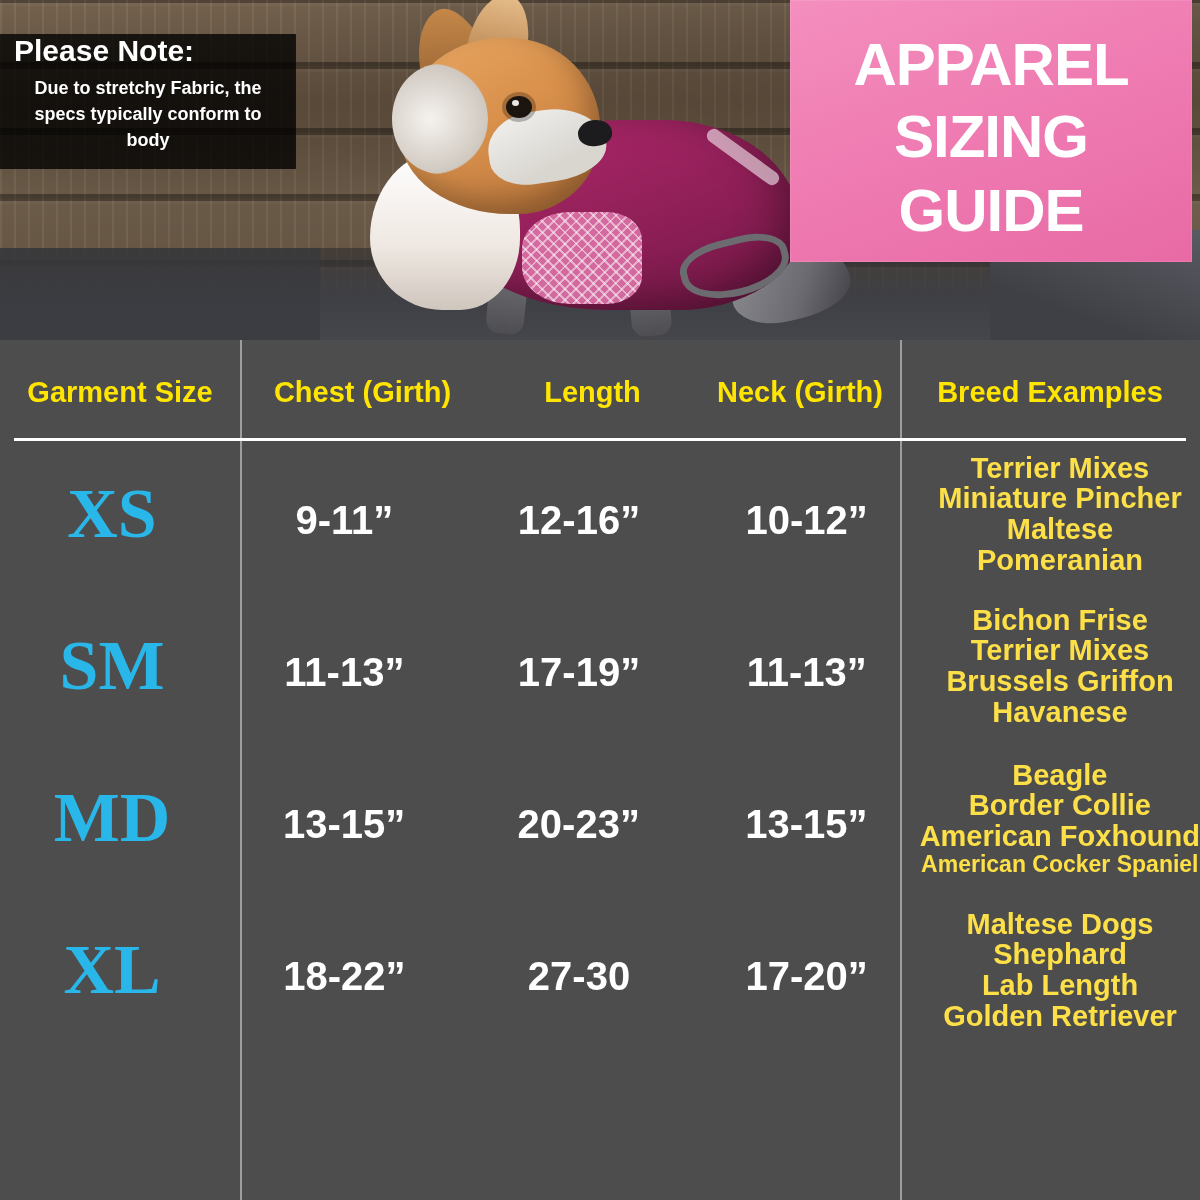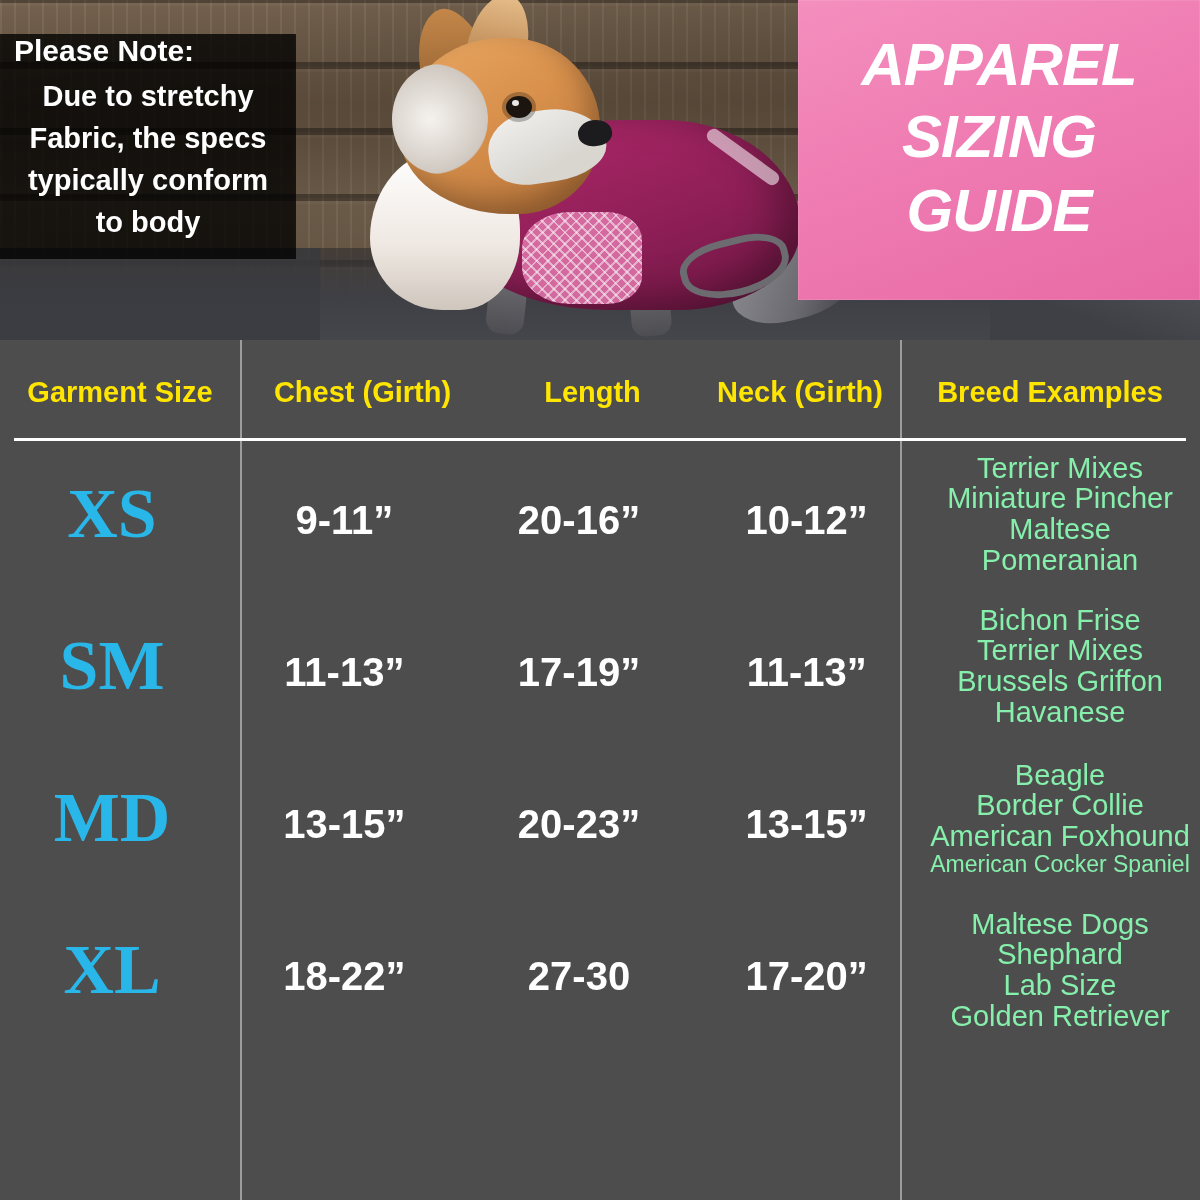--- a/index.html
+++ b/index.html
@@ -170,33 +170,32 @@
   }
   .note-title {
     color: #ffffff;
     font-size: 30px;
     font-weight: bold;
     margin-bottom: 8px;
     line-height: 1.1;
   }
   .note-body {
     color: #ffffff;
-    font-size: 29px;
+    font-size: 18px;
     line-height: 1.45;
     text-align: center;
     font-weight: bold;
   }
 
   
   .title-panel {
-    position: absolute; right: 0; top: 0;
-    width: 402px; height: 300px;
+    position: absolute; right: 8px; top: 0;
+    width: 402px; height: 262px;
     background: linear-gradient(160deg, #f48fbe 0%, #ef7cb2 45%, #e86aa5 100%);
     box-shadow: inset 0 0 0 1px rgba(255,255,255,0.1);
-    font-style: italic;
   }
   .title-panel .t-line {
     color: #ffffff;
     font-weight: bold;
     line-height: 0.98;
     text-align: center;
     letter-spacing: -1px;
   }
   .t1 { position: absolute; top: 36px; left: 0; width: 100%; font-size: 60px; }
   .t2 { position: absolute; top: 108px; left: 0; width: 100%; font-size: 60px; }
@@ -256,22 +255,23 @@
     color: #ffffff;
     margin-top: 12px;
   }
   .breed-list {
     display: flex; flex-direction: column;
     align-items: center; justify-content: center;
     line-height: 1.06;
   }
   .breed-list span {
     font-size: 29px;
-    color: #86efac;
+    color: #fde047;
     white-space: nowrap;
+    font-weight: bold;
   }
   .breed-list span.small { font-size: 23px; }
 </style>
 </head>
 <body>
 
 <div id="page">
 
   <div class="photo">
     <div class="planks"></div>
@@ -324,21 +324,21 @@
     </div>
 
     <div class="row data-row">
       <div class="cell c-size">
           <span class="size-label">XS</span>
         </div>
       <div class="cell c-length">
           <span class="measure">9-11”</span>
         </div>
       <div class="cell c-chest">
-          <span class="measure">20-16”</span>
+          <span class="measure">12-16”</span>
         </div>
       <div class="cell c-neck">
           <span class="measure">10-12”</span>
         </div>
       <div class="cell c-breed">
         <div class="breed-list">
           <span>Terrier Mixes</span>
           <span>Miniature Pincher</span>
           <span>Maltese</span>
           <span>Pomeranian</span>
@@ -403,20 +403,20 @@
       <div class="cell c-chest">
           <span class="measure">27-30</span>
         </div>
       <div class="cell c-neck">
           <span class="measure">17-20”</span>
         </div>
       <div class="cell c-breed">
         <div class="breed-list">
           <span>Maltese Dogs</span>
           <span>Shephard</span>
-          <span>Lab Size</span>
+          <span>Lab Length</span>
           <span>Golden Retriever</span>
         </div>
       </div>
     </div>
 
   </div>
 </div>
 
 </body></html>

